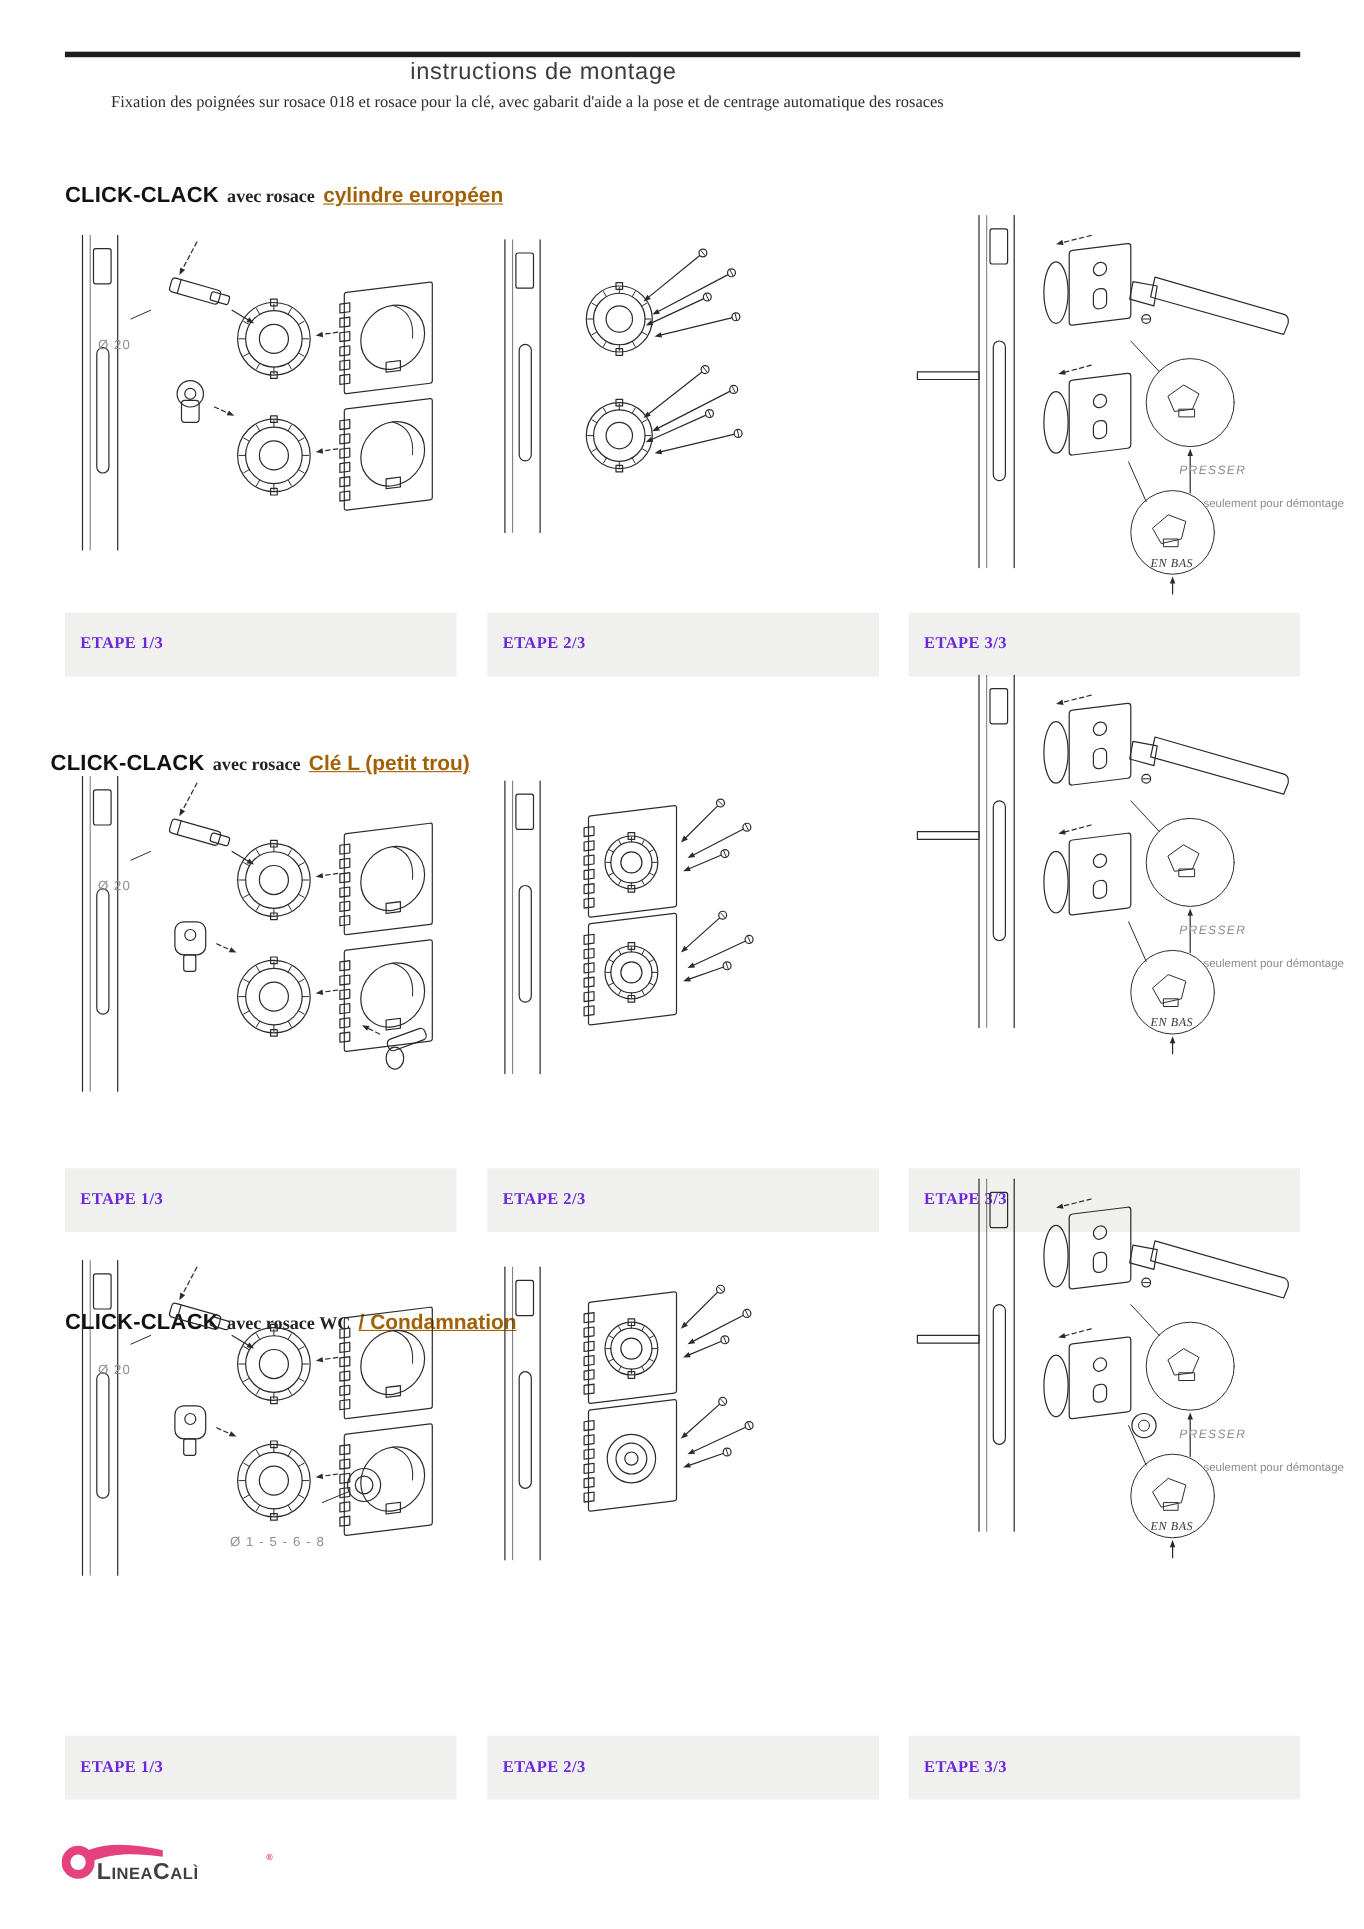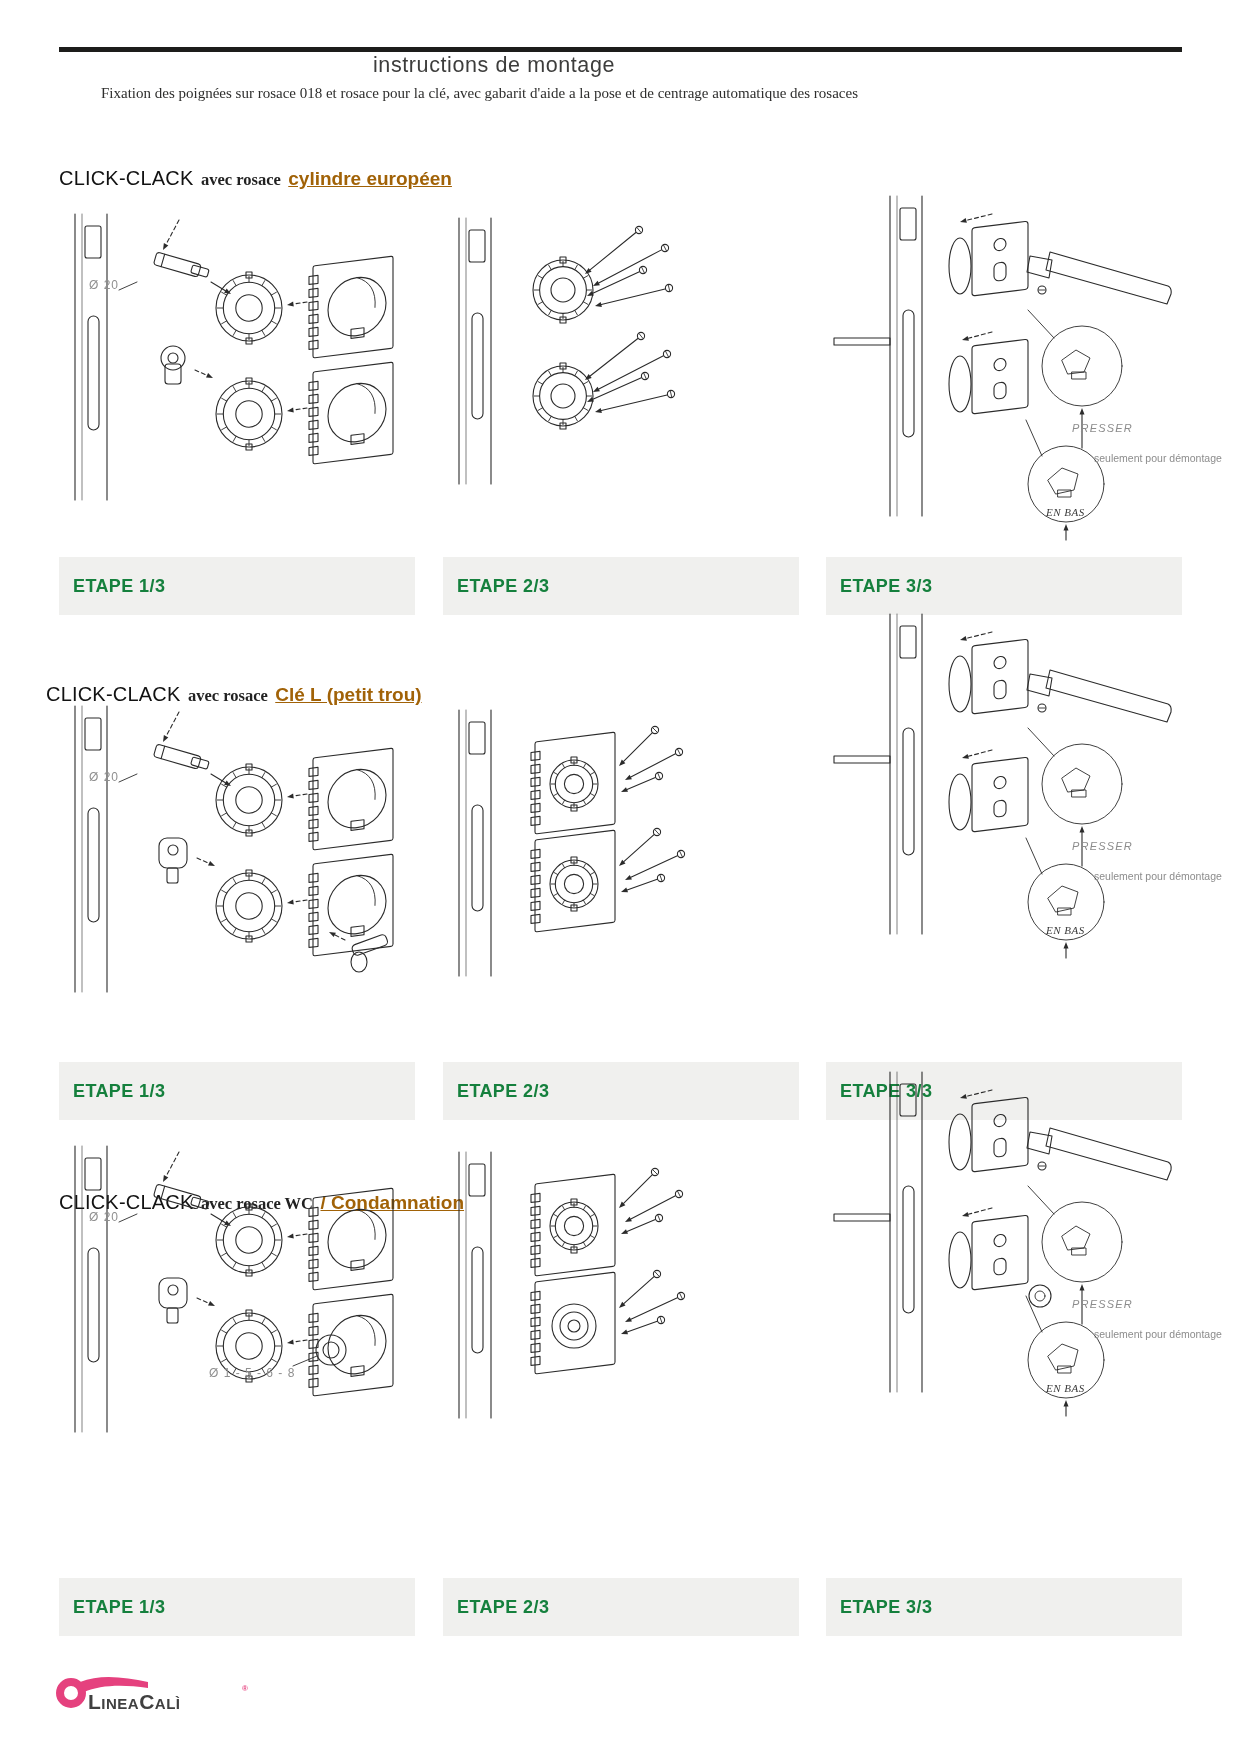--- a/index.html
+++ b/index.html
@@ -4,35 +4,35 @@
 <style>
   html,body{margin:0;padding:0;background:#ffffff;}
   body{width:1240px;height:1754px;position:relative;overflow:hidden;
        font-family:"Liberation Sans",sans-serif;}
   .rule{position:absolute;left:59px;top:47px;width:1123px;height:5px;background:#1d1d1b;}
   .title{position:absolute;left:294px;top:53px;width:400px;text-align:center;
          font-size:21.5px;color:#3d3d3c;letter-spacing:.6px;}
   .subtitle{position:absolute;left:101px;top:85px;font-family:"Liberation Serif",serif;
             font-size:15px;color:#2e2e2d;white-space:nowrap;}
   .h2{position:absolute;white-space:nowrap;}
-  .hb{font-size:20px;font-weight:normal;color:#121212;letter-spacing:.2px;}
+  .hb{font-size:20px;font-weight:bold;color:#121212;letter-spacing:.2px;}
   .hm{font-family:"Liberation Serif",serif;font-size:16.5px;font-weight:bold;color:#222;margin:0 3px;}
   .hv{font-size:19px;font-weight:600;color:#a16207;text-decoration:underline;}
   .fig{position:absolute;}
   .fig .canvas{position:absolute;left:0;top:0;right:0;bottom:0;}
   .lbl{position:absolute;white-space:nowrap;}
-  .dia{font-size:12px;color:#8f8f8f;letter-spacing:1px;}
+  .dia{font-size:12px;color:#8f8f8f;letter-spacing:1px;margin-top:28px;}
   .presser{font-size:11px;color:#8c8c8c;font-style:italic;letter-spacing:1.2px;margin-top:10px;}
   .removal{font-size:10.5px;color:#8c8c8c;}
   .enbas{font-family:"Liberation Serif",serif;font-size:11px;font-style:italic;
          color:#3a3a3a;letter-spacing:.5px;}
   .step{position:absolute;width:356px;height:58px;background:#f0f0ee;}
   .step span{position:absolute;left:14px;top:50%;transform:translateY(-50%);
-             font-family:Liberation Sans, sans-serif;font-weight:bold;font-size:18px;
-             color:#15803d;letter-spacing:.4px;}
+             font-family:Liberation Serif, serif;font-weight:bold;font-size:15px;
+             color:#6d28d9;letter-spacing:.4px;}
   svg.lineart{display:block;}
   .lineart *{stroke:#2b2b2b;fill:none;stroke-width:1.1;stroke-linecap:round;stroke-linejoin:round;}
   .lineart .fill{fill:#2b2b2b;stroke:none;}
   .lineart .thin{stroke-width:.6;}
   .lineart .thin2{stroke-width:.9;}
   .logo{position:absolute;left:56px;top:1668px;width:260px;height:64px;}
   .logo svg{position:absolute;left:0;top:0;}
   .logo-text{position:absolute;left:32px;top:22px;font-variant:small-caps;font-weight:bold;
              font-size:21px;color:#404040;letter-spacing:.5px;}
   .logo-mark{position:absolute;left:186px;top:16px;font-size:8px;color:#e5417e;font-weight:bold;}

